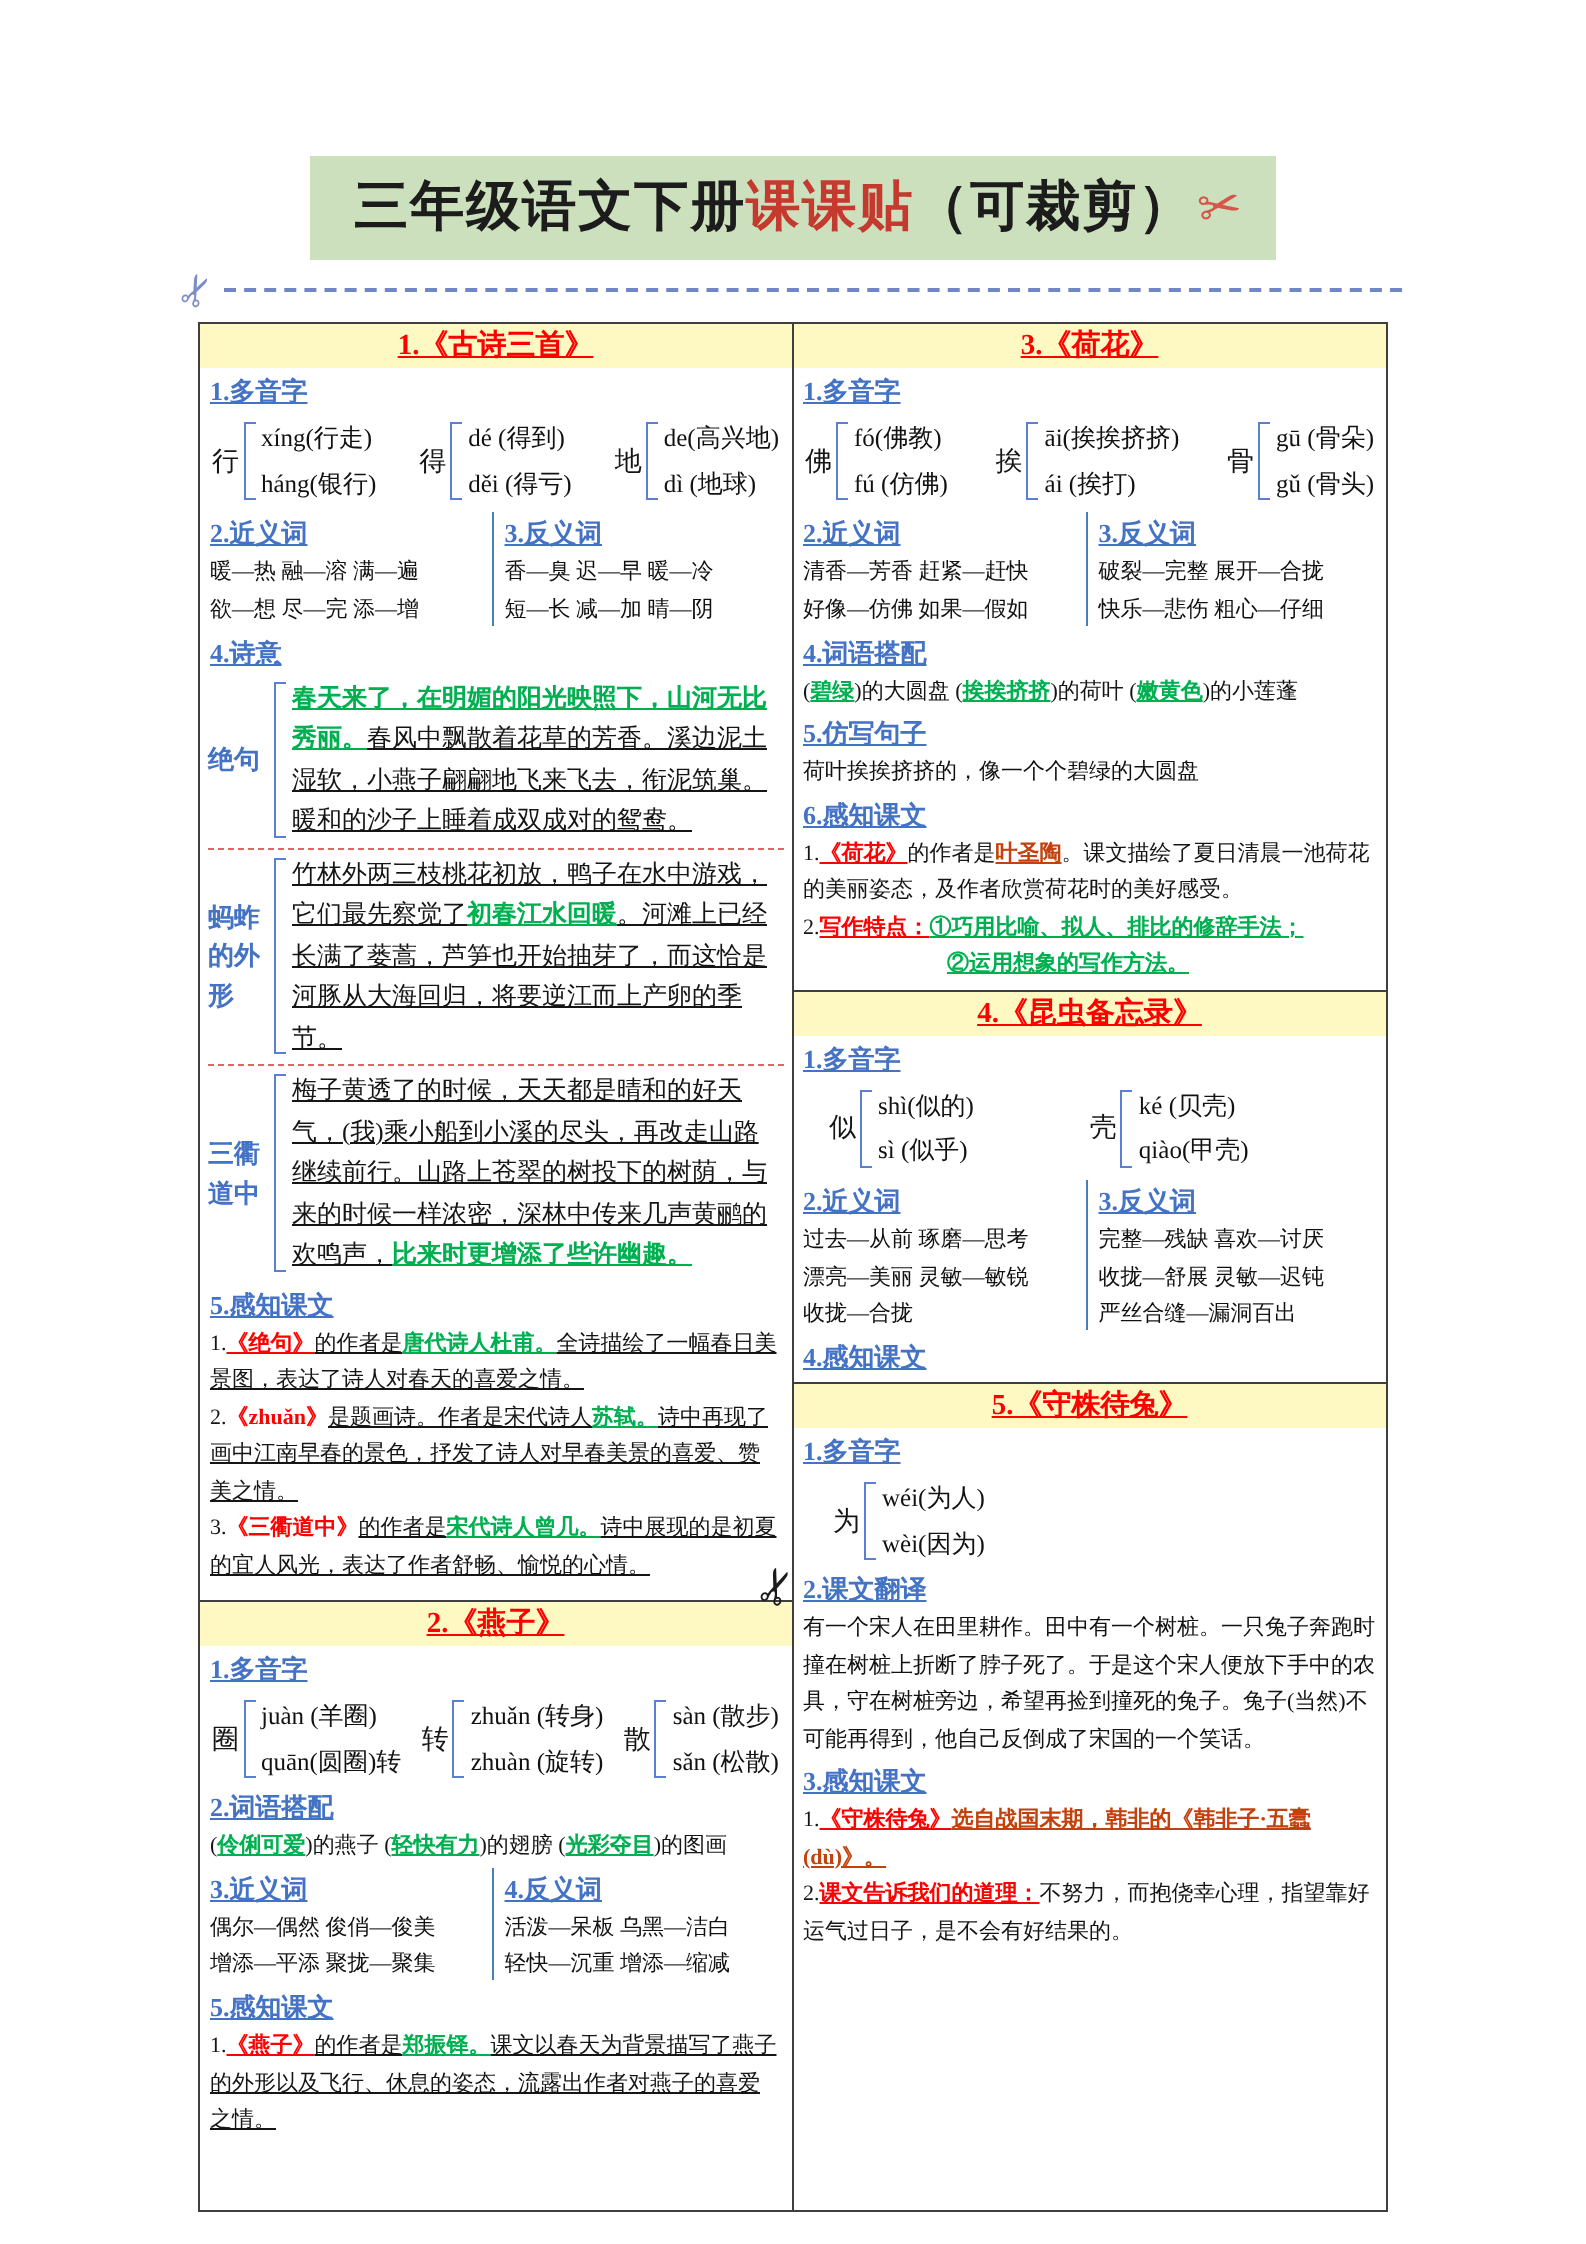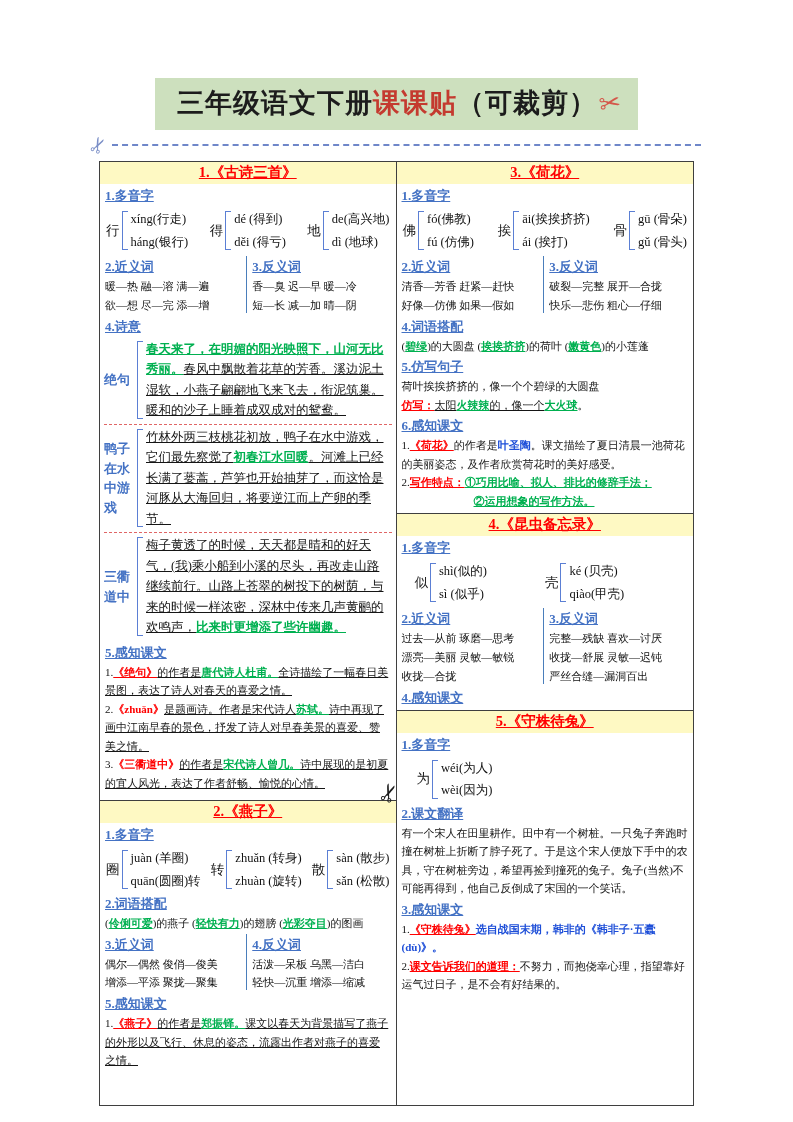--- a/index.html
+++ b/index.html
@@ -21,21 +21,21 @@
   .coln.left{border-right:1.6px solid #3f3f3f;}
   .sec-header{background:#fef9c3;text-align:center;padding:1px 0 2px;position:relative;}
   .sec-header.mid{border-top:1.6px solid #3f3f3f;}
   .sec-header .ht{color:#f00;font-weight:bold;font-size:14.5px;text-decoration:underline;}
   .subhead{color:#4472c4;font-weight:bold;font-size:13px;text-decoration:underline;margin:3px 5px 1px;}
   .bodytext{font-size:11px;line-height:1.68;margin:0 5px;}
   .pair{font-size:11px;line-height:1.72;margin:0 1px;}
   
   .seg-k{color:#151515;}
   .seg-ku{color:#151515;text-decoration:underline;}
-  .seg-g{color:#1d4ed8;font-weight:bold;}
+  .seg-g{color:#c2410c;font-weight:bold;text-decoration:underline;}
   .seg-gu{color:#00b050;font-weight:bold;text-decoration:underline;}
   .seg-r{color:#f00;font-weight:bold;}
   .seg-ru{color:#f00;font-weight:bold;text-decoration:underline;}
   
   .dyz-row{display:flex;margin:3px 6px 2px;justify-content:flex-start;}
   .dyz-group{display:flex;align-items:center;}
   .dyz-char{font-size:13.5px;color:#151515;margin-right:2px;white-space:nowrap;}
   .bracket{align-self:stretch;width:5px;border:1.6px solid #5b7fd4;border-right:none;margin:3px 3px 3px 0;}
   .dyz-opts{font-size:12.5px;line-height:1.8;white-space:nowrap;}
   
@@ -117,21 +117,21 @@
         </div>
       </div>
       <div class="subhead">4.诗意</div>
       <div class="poem-block">
         <div class="poem-row">
           <div class="poem-label">绝句</div>
           <span class="pbracket"></span>
           <div class="poem-text"><span class="seg-gu">春天来了，在明媚的阳光映照下，山河无比秀丽。</span><span class="seg-ku">春风中飘散着花草的芳香。溪边泥土湿软，小燕子翩翩地飞来飞去，衔泥筑巢。暖和的沙子上睡着成双成对的鸳鸯。</span></div>
         </div>
         <div class="poem-row">
-          <div class="poem-label">鸭子在水中游戏</div>
+          <div class="poem-label">蚂蚱的外形</div>
           <span class="pbracket"></span>
           <div class="poem-text"><span class="seg-ku">竹林外两三枝桃花初放，鸭子在水中游戏，它们最先察觉了</span><span class="seg-gu">初春江水回暖</span><span class="seg-ku">。河滩上已经长满了蒌蒿，芦笋也开始抽芽了，而这恰是河豚从大海回归，将要逆江而上产卵的季节。</span></div>
         </div>
         <div class="poem-row">
           <div class="poem-label">三衢道中</div>
           <span class="pbracket"></span>
           <div class="poem-text"><span class="seg-ku">梅子黄透了的时候，天天都是晴和的好天气，(我)乘小船到小溪的尽头，再改走山路继续前行。山路上苍翠的树投下的树荫，与来的时候一样浓密，深林中传来几声黄鹂的欢鸣声，</span><span class="seg-gu">比来时更增添了些许幽趣。</span></div>
         </div>
       </div>
       <div class="subhead">5.感知课文</div>
@@ -231,21 +231,20 @@
         <div class="tc">
           <div class="subhead">3.反义词</div>
           <div class="pair">破裂—完整 展开—合拢</div>
           <div class="pair">快乐—悲伤 粗心—仔细</div>
         </div>
       </div>
       <div class="subhead">4.词语搭配</div>
       <div class="bodytext"><span class="seg-k">(</span><span class="seg-gu">碧绿</span><span class="seg-k">)的大圆盘 (</span><span class="seg-gu">挨挨挤挤</span><span class="seg-k">)的荷叶 (</span><span class="seg-gu">嫩黄色</span><span class="seg-k">)的小莲蓬</span></div>
       <div class="subhead">5.仿写句子</div>
       <div class="bodytext">荷叶挨挨挤挤的，像一个个碧绿的大圆盘</div>
-      <div class="bodytext"><span class="seg-ru">仿写：</span><span class="seg-ku">太阳</span><span class="seg-gu">火辣辣</span><span class="seg-ku">的，像一个</span><span class="seg-gu">大火球</span><span class="seg-k">。</span></div>
       <div class="subhead">6.感知课文</div>
       <div class="bodytext"><span class="seg-k">1.</span><span class="seg-ru">《荷花》</span><span class="seg-k">的作者是</span><span class="seg-g">叶圣陶</span><span class="seg-k">。课文描绘了夏日清晨一池荷花的美丽姿态，及作者欣赏荷花时的美好感受。</span></div>
       <div class="bodytext"><span class="seg-k">2.</span><span class="seg-ru">写作特点：</span><span class="seg-gu">①巧用比喻、拟人、排比的修辞手法；</span></div>
       <div class="bodytext indent2"><span class="seg-gu">②运用想象的写作方法。</span></div>
 
       <div class="sec-header mid" style="margin-top:3px;">
         <span class="ht">4.《昆虫备忘录》</span>
       </div>
       <div class="subhead">1.多音字</div>
       <div class="dyz-row" style="gap:58px;margin-left:18px;">

